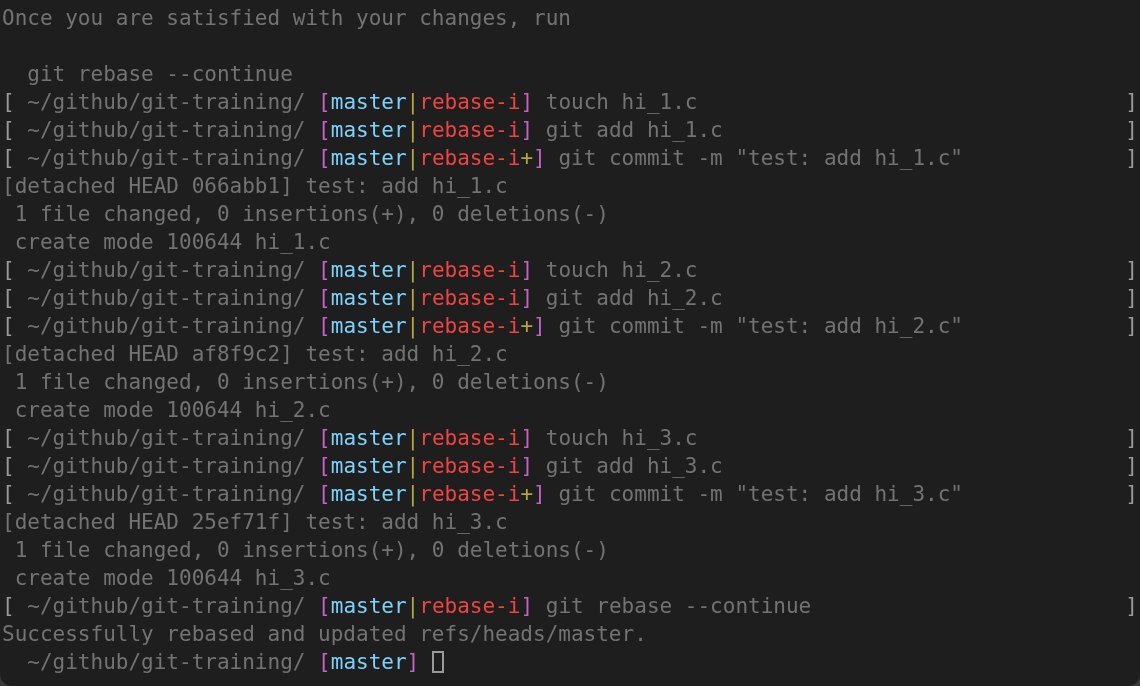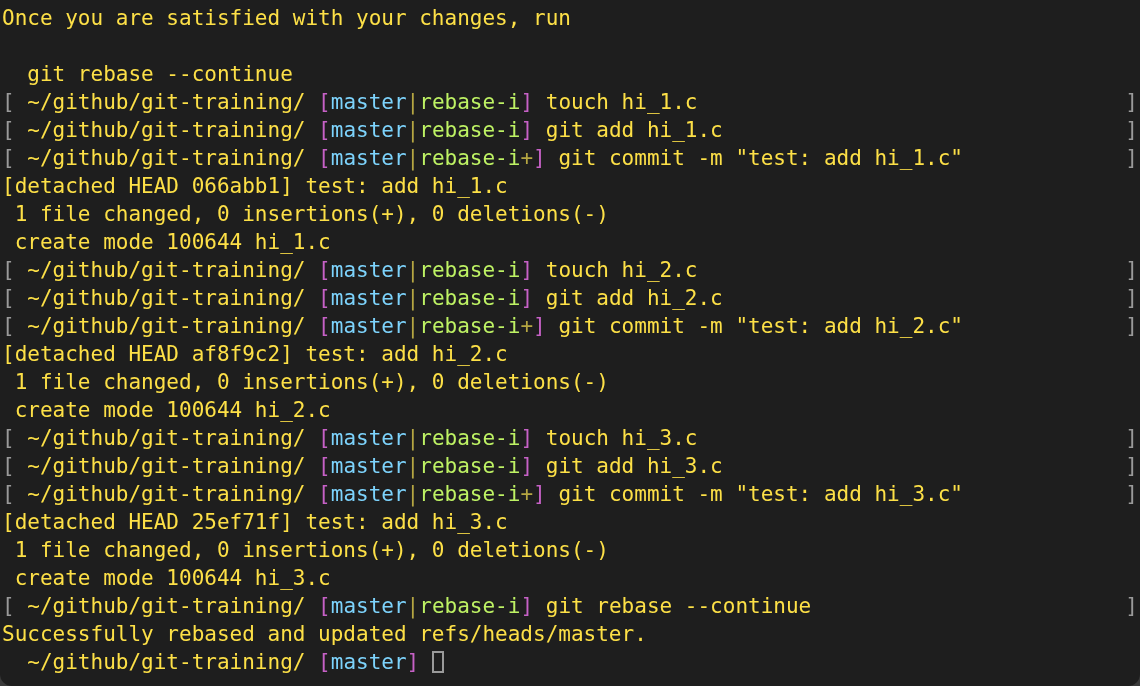--- a/index.html
+++ b/index.html
@@ -29,26 +29,26 @@
   .line {
     height: 28px;
     white-space: pre;
     position: relative;
     padding-left: 2px;
     overflow: visible;
   }
   .seg { white-space: pre; }
 
   
-  .c-white   { color: #fde047; }
+  .c-white   { color: #737373; }
   .c-grey    { color: #9a9a9a; }
   .c-magenta { color: #c661c6; }
   .c-green   { color: #7dd3fc; }
   .c-olive   { color: #b5a642; }
-  .c-rust    { color: #bef264; margin-top: 24px; }
+  .c-rust    { color: #ef4444; margin-top: 24px; }
 
   .apple-glyph {
     color: #bf55c4;
     font-size: 20px;
   }
 
   
   .right-bracket {
     position: absolute;
     right: 2px;

